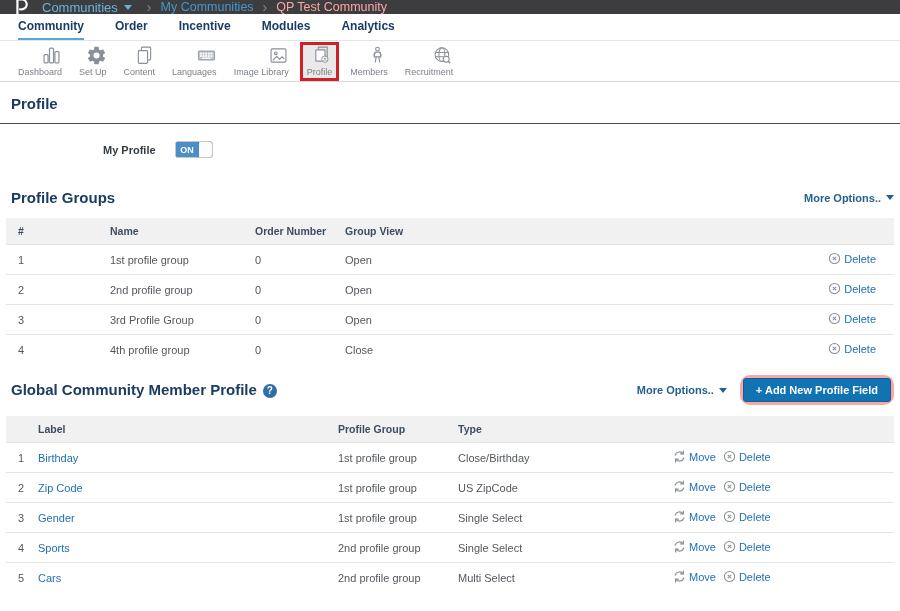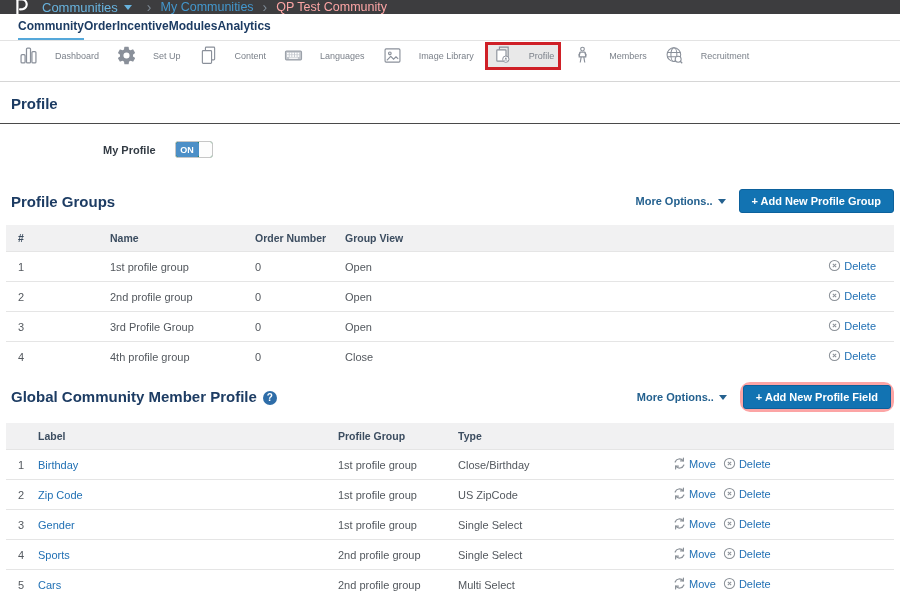--- a/index.html
+++ b/index.html
@@ -10,27 +10,27 @@
   .topbar{height:14px;background:#3d3d3f;display:flex;align-items:center;padding:0 12px}
   .logo{width:20px;height:24px;margin-right:10px;display:block}
   .product{color:#68b3de;font-size:13px;display:inline-flex;align-items:center;gap:6px;cursor:pointer}
   .caret{width:0;height:0;border-left:4px solid transparent;border-right:4px solid transparent;border-top:5px solid #68b3de;display:inline-block}
   .breadcrumb{display:flex;align-items:center;margin-left:6px}
   .crumb-sep{color:#7d8994;font-size:14px;margin:0 9px}
   .crumb{color:#4397cd;font-size:12.5px}
   .crumb.current{color:#fca5a5}
 
   
-  .tabs{height:27px;display:flex;padding-left:18px;border-bottom:1px solid #e3e3e3;align-items:stretch}
+  .tabs{height:27px;display:flex;gap:31px;padding-left:18px;border-bottom:1px solid #e3e3e3;align-items:stretch}
   .tab{font-size:12px;font-weight:bold;color:#1d3c63;text-decoration:none;display:flex;align-items:center;border-bottom:2px solid transparent;cursor:pointer}
   .tab.active{border-bottom-color:#55a8da}
 
   
   .toolbar{height:41px;border-bottom:1px solid #d6d6d6;display:flex;align-items:flex-start;padding:2px 0 0 12px;gap:5px}
-  .tb-item{display:flex;align-items:center;gap:16px;padding:2px 6px;color:#8a909a;cursor:pointer}
+  .tb-item{display:flex;flex-direction:column;align-items:flex-end;gap:1px;padding:2px 6px;color:#8a909a;cursor:pointer}
   .tb-icon{display:block;height:21px}
   .tb-icon svg{width:21px;height:21px;display:block}
   .tb-label{font-size:9px;color:#7b818a;white-space:nowrap}
   .tb-hl{border:3px solid #cf2027;background:#e9e9e9;padding:0 4px 1px;margin-top:-1px}
 
   
   .profile-title-wrap{padding:13px 0 10px 11px}
   .sec-title{font-size:15px;font-weight:bold;color:#1d3c63;display:inline}
   .dark-rule{border:0;border-top:1px solid #4a4a4a;height:0}
   .my-profile{margin:17px 0 0 103px;display:flex;align-items:center;gap:19px}
@@ -212,21 +212,20 @@
 </div>
 
 <section>
   <div class="sec-head groups-head">
     <h2 class="sec-title">Profile Groups</h2>
     <div class="head-controls">
       <span class="more-options">
         <span>More Options..</span>
         <span class="caret"></span>
       </span>
-      <button class="btn">+ Add New Profile Group</button>
     </div>
   </div>
   <table>
     <colgroup>
         <col style="width:92px">
         <col style="width:145px">
         <col style="width:90px">
         <col>
         <col style="width:135px">
       </colgroup>

